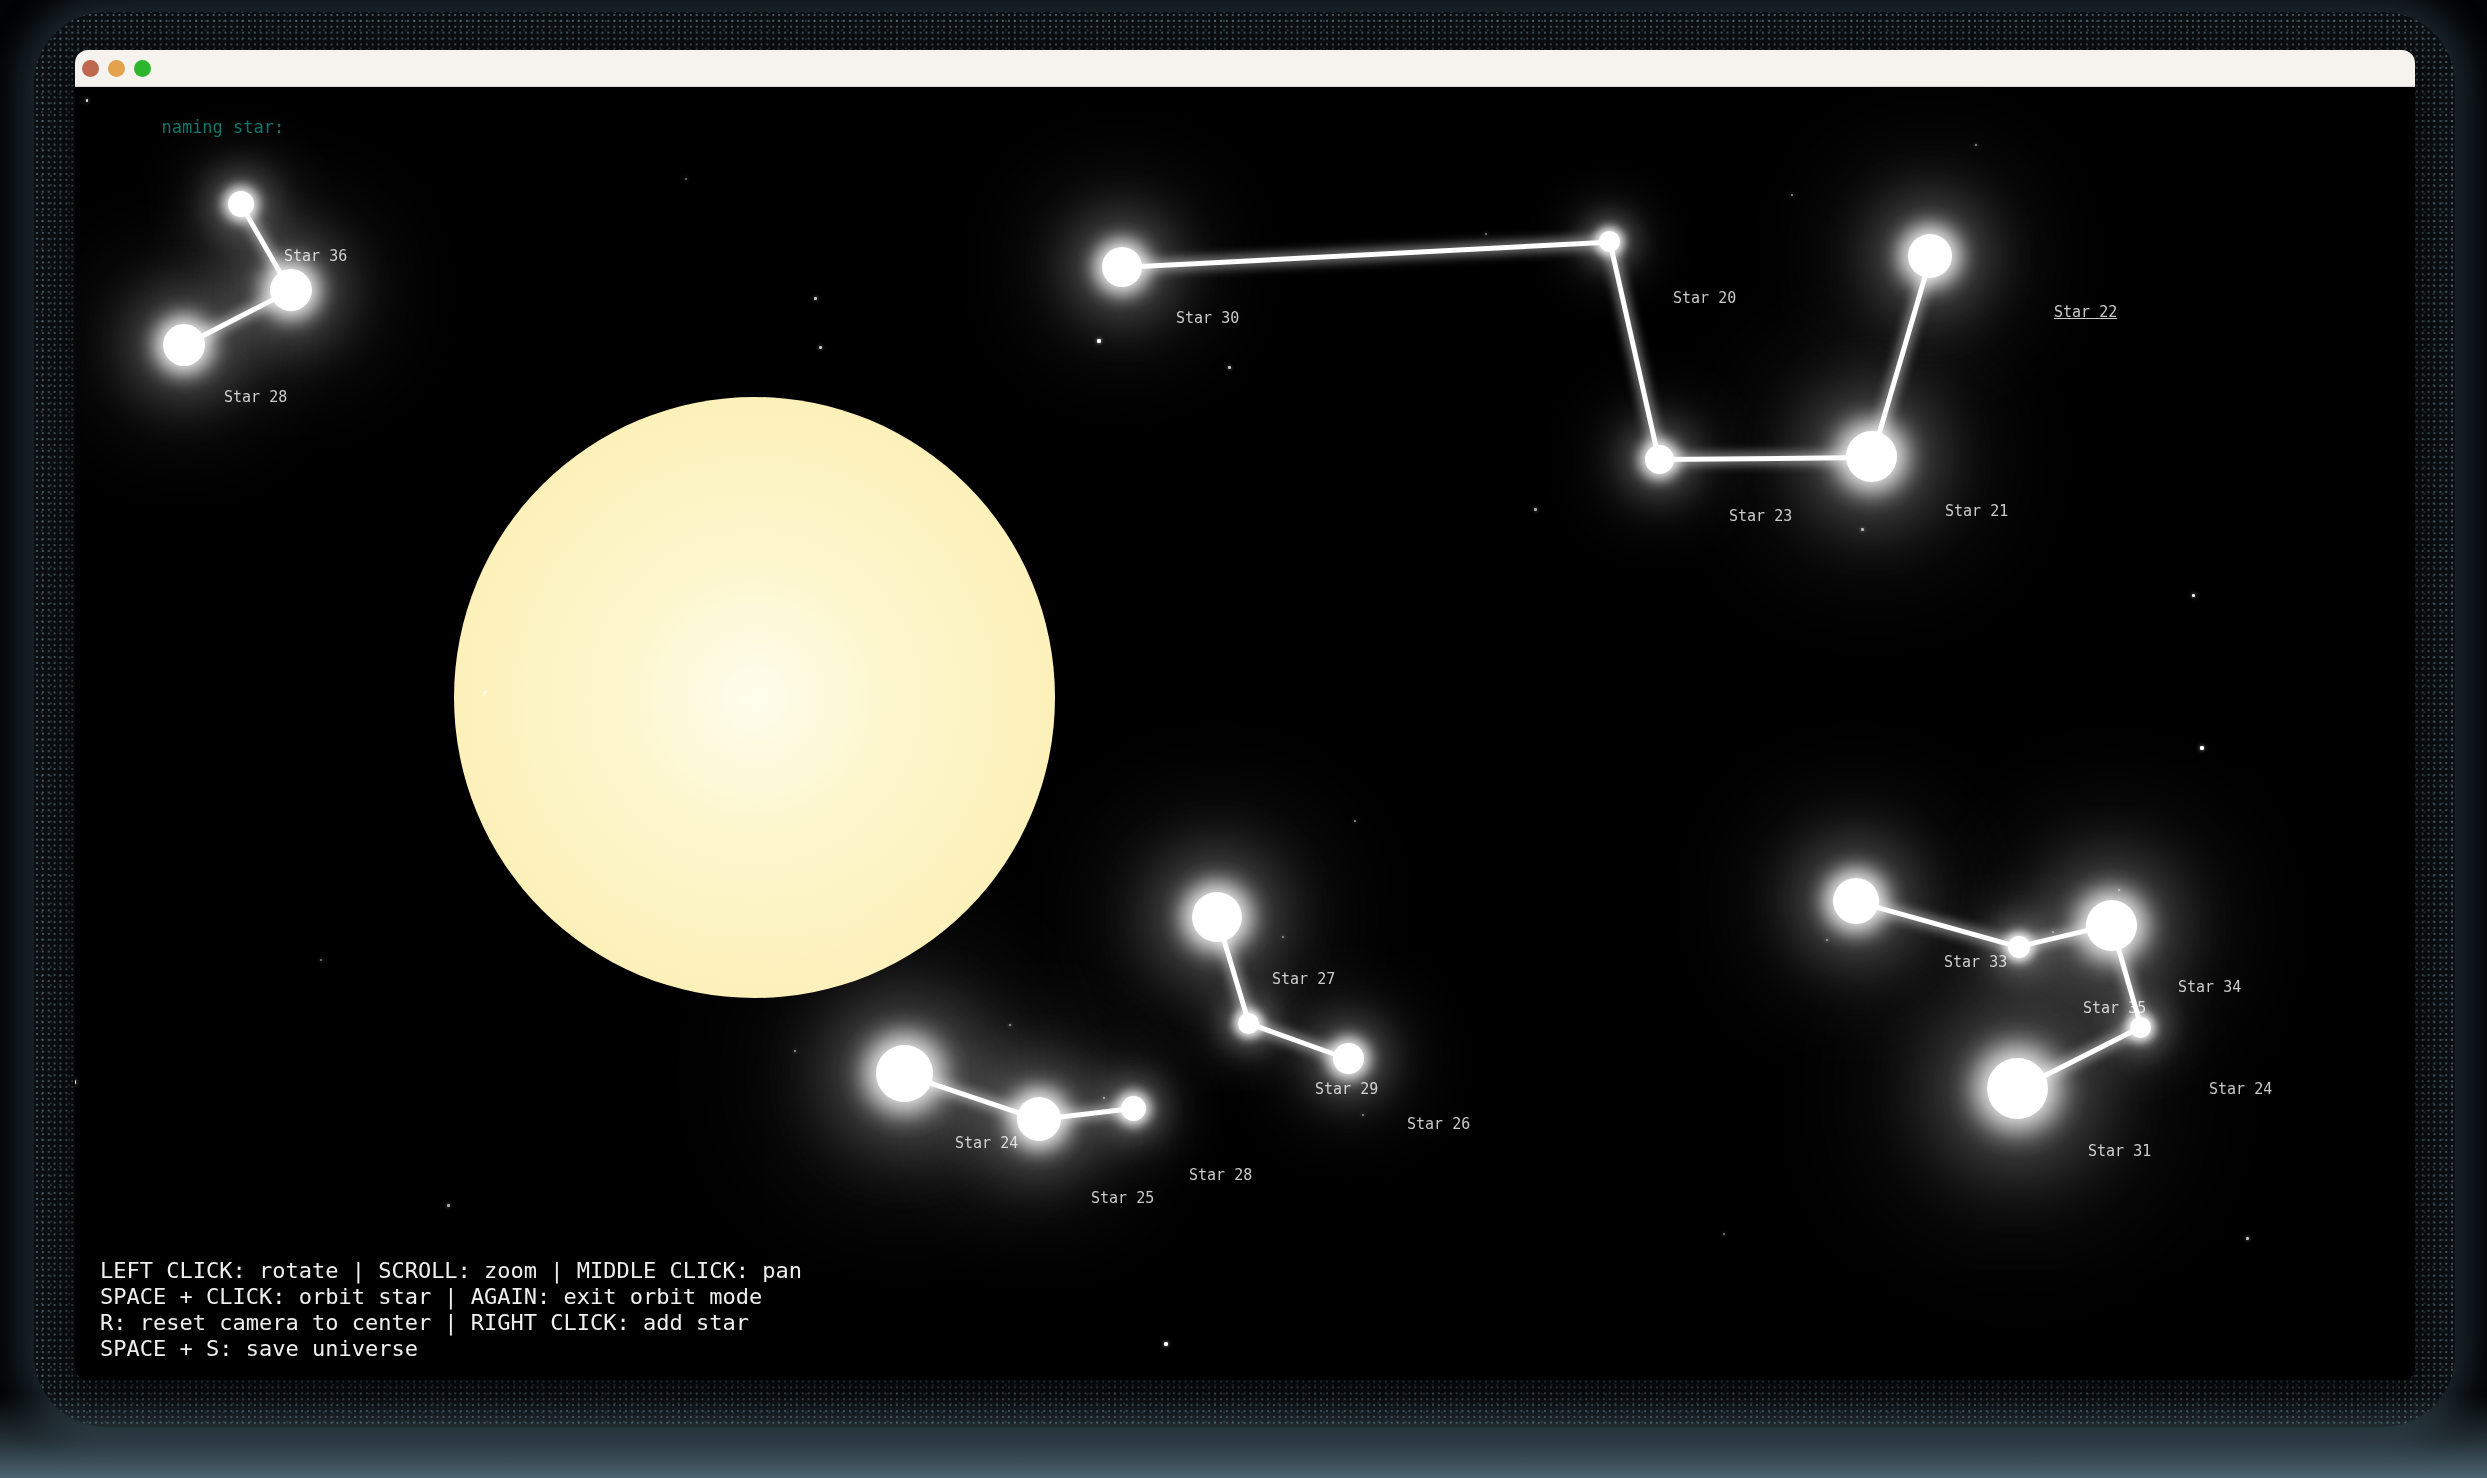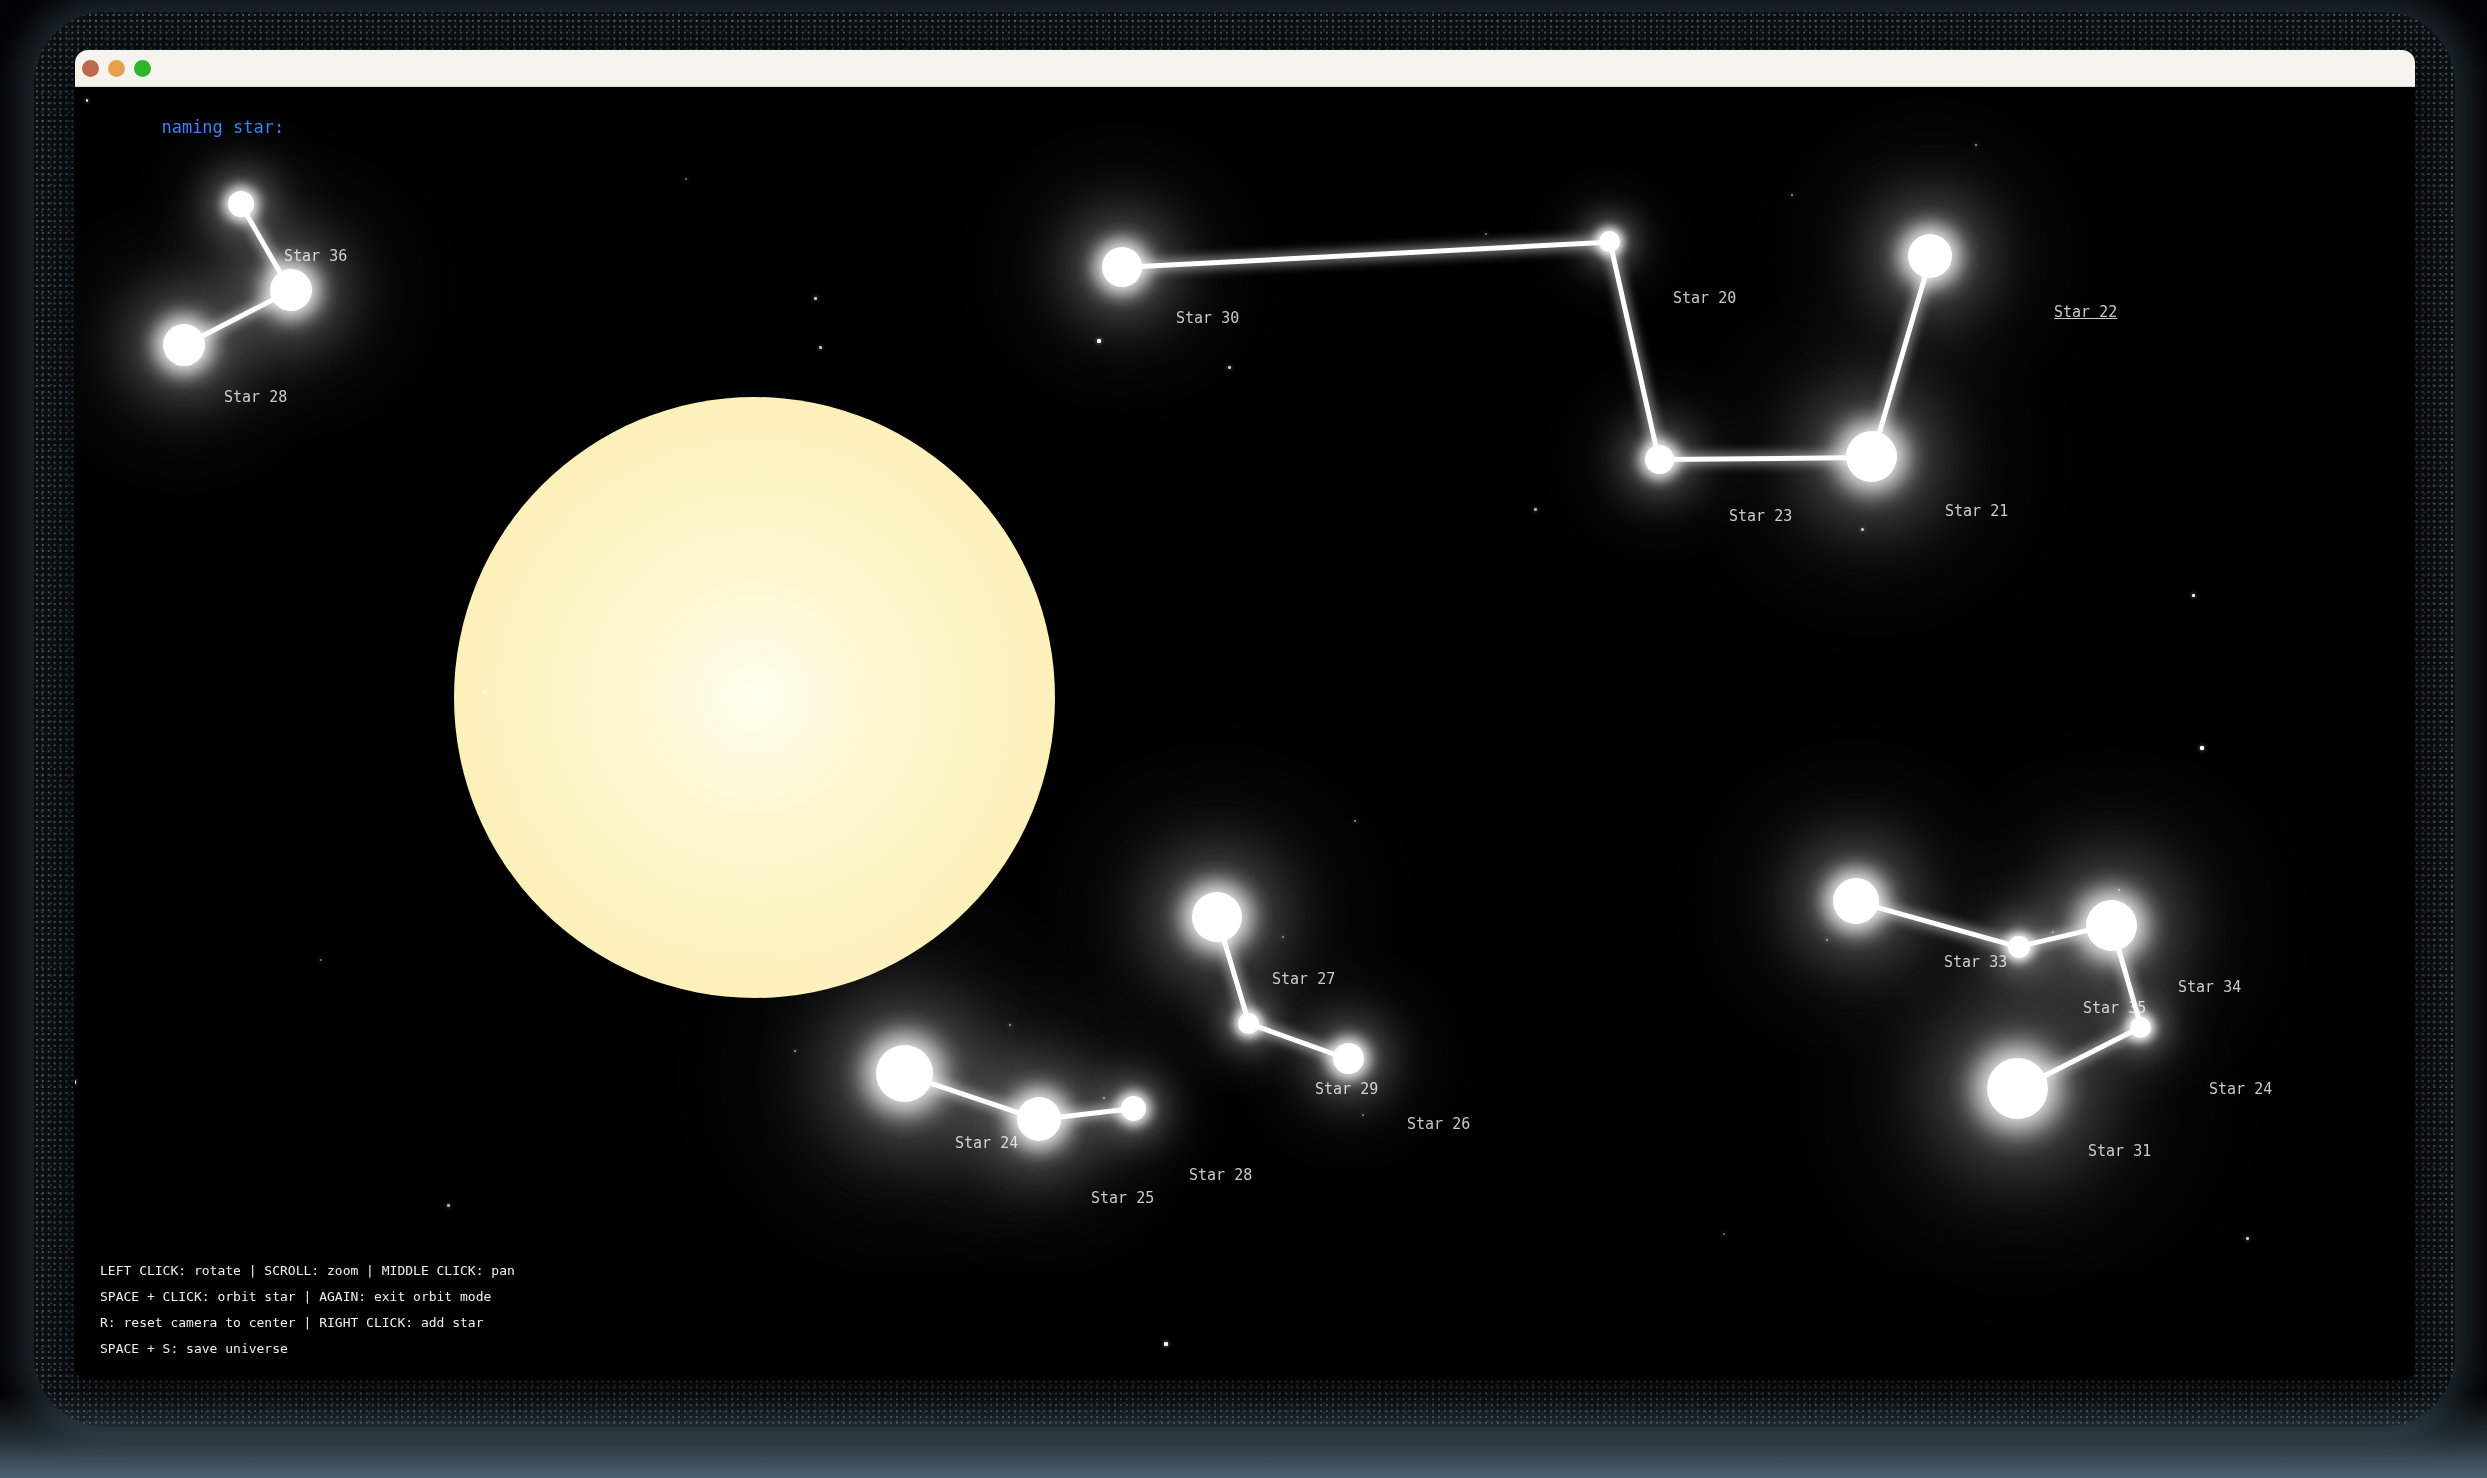--- a/index.html
+++ b/index.html
@@ -42,23 +42,23 @@
       #471505 93.5%, rgba(30,8,2,.55) 95.5%, rgba(0,0,0,0) 99%);
   }
   .star{position:absolute;border-radius:50%;background:#fff;z-index:6;}
   .edge{position:absolute;height:4.6px;background:#fff;z-index:5;
     box-shadow:0 0 10.5px 2.6px rgba(255,255,255,.55);border-radius:2.6px;}
   .slabel{position:absolute;color:#c9c9c9;font-size:15px;white-space:pre;
     transform:translateY(-50%);z-index:4;letter-spacing:0;}
   .bgdot{position:absolute;background:#fff;border-radius:1.3px;z-index:3;
     box-shadow:0 0 3.9px 0.7px rgba(255,255,255,.4);}
   .prompt{position:absolute;left:25px;top:46px;font-size:17px;line-height:21px;
-    color:#3b82f6;z-index:30;white-space:pre;}
+    color:#0f766e;z-index:30;white-space:pre;}
   .help{position:absolute;left:25px;top:1208px;z-index:30;}
-  .help-line{font-size:13px;line-height:26px;color:#efefef;white-space:pre;}
+  .help-line{font-size:22px;line-height:26px;color:#efefef;white-space:pre;}
 </style>
 </head>
 <body>
 
 <div class="glow-frame"></div>
 <div class="bottom-fade"></div>
 
 <div class="window">
   <div class="canvas">
     <div id="starfield">

